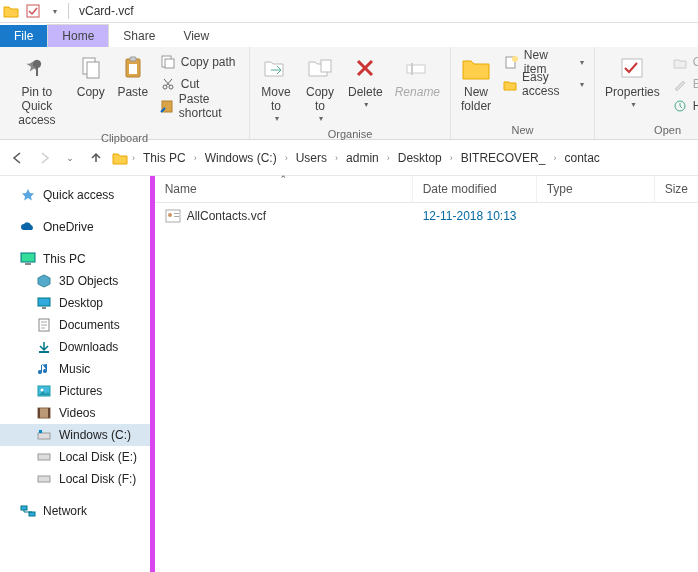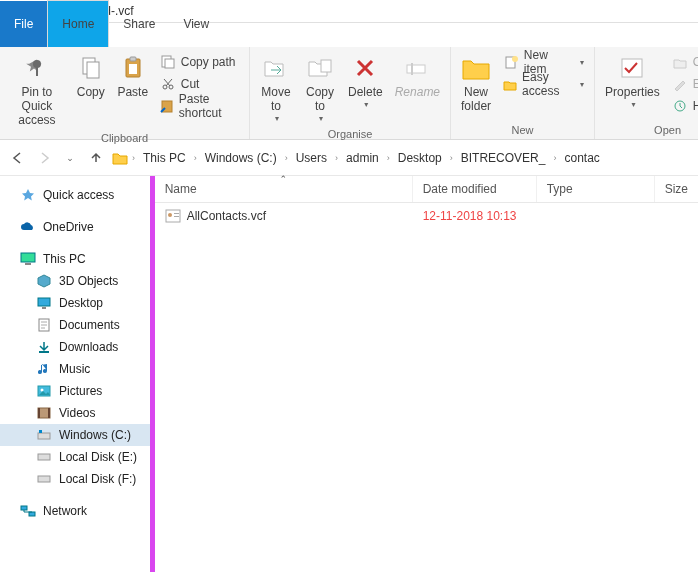--- a/index.html
+++ b/index.html
@@ -6,23 +6,23 @@
 body { background: #fff; width: 698px; height: 572px; overflow: hidden; }
 
 
 .titlebar { height: 23px; background: #fff; display: flex; align-items: center; border-bottom: 1px solid #e0e0e0; }
 .titlebar .qat-item { width: 22px; height: 22px; display: flex; align-items: center; justify-content: center; }
 .titlebar .sep { width: 1px; height: 16px; background: #d0d0d0; margin: 0 2px; }
 .titlebar .title { margin-left: 8px; color: #333; }
 
 
 .tabstrip { height: 24px; background: #fff; display: flex; align-items: flex-end; }
-.tab { padding: 16px 14px; cursor: pointer; color: #444; }
+.tab { padding: 4px 14px; cursor: pointer; color: #444; }
 .tab.file { background: #1979ca; color: #fff; }
-.tab.active { background: #0ea5e9; border: 1px solid #dadada; border-bottom: none; }
+.tab.active { background: #c4b5fd; border: 1px solid #dadada; border-bottom: none; }
 
 
 .ribbon { height: 93px; background: #f5f5f5; border-bottom: 1px solid #dadada; display: flex; }
 .group { display: flex; flex-direction: column; border-right: 1px solid #e3e3e3; padding: 2px 4px 0; }
 .group-body { flex: 1; display: flex; align-items: flex-start; }
 .group-label { text-align: center; color: #666; font-size: 11px; padding: 2px 0 3px; }
 .big-btn { display: flex; flex-direction: column; align-items: center; justify-content: center; padding: 3px 6px; color: #444; text-align: center; line-height: 1.15; min-width: 42px; }
 .big-btn .ico { width: 32px; height: 32px; display: flex; align-items: center; justify-content: center; margin-bottom: 2px; }
 .big-btn.disabled { color: #aaa; font-style: italic; }
 .mini-col { display: flex; flex-direction: column; justify-content: flex-start; padding-top: 2px; }
@@ -54,21 +54,21 @@
 .col:not(:last-child) { border-right: 1px solid #f0f0f0; }
 .col.name { flex: 0 0 258px; }
 .col.date { flex: 0 0 124px; }
 .col.type { flex: 0 0 118px; }
 .col.size { flex: 1; }
 .sort-caret { position: absolute; top: -2px; left: 50%; transform: translateX(-50%); font-size: 9px; color: #555; }
 
 .row { display: flex; padding: 4px 0; }
 .cell { padding: 2px 10px; color: #333; }
 .cell.name { flex: 0 0 258px; display: flex; align-items: flex-start; gap: 6px; }
-.cell.date { flex: 0 0 124px; color: #ef4444; }
+.cell.date { flex: 0 0 124px; color: #0369a1; }
 .cell.type { flex: 0 0 118px; color: #666; }
 .cell.size { flex: 1; }
 .fico { width: 16px; height: 16px; }
 
 
 svg { display: block; }
 </style>
 </head>
 <body>
 

